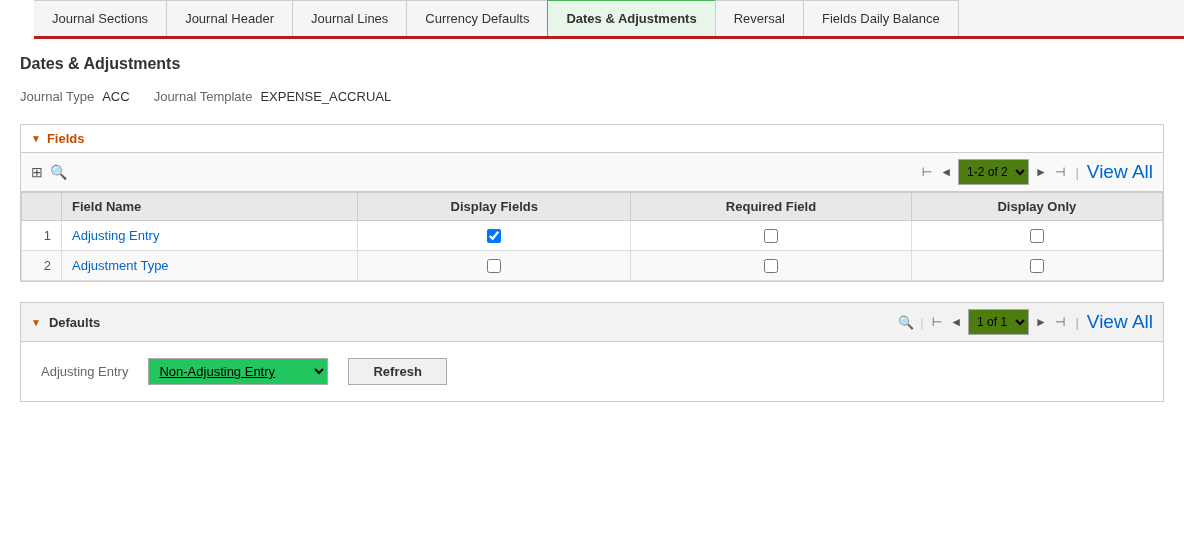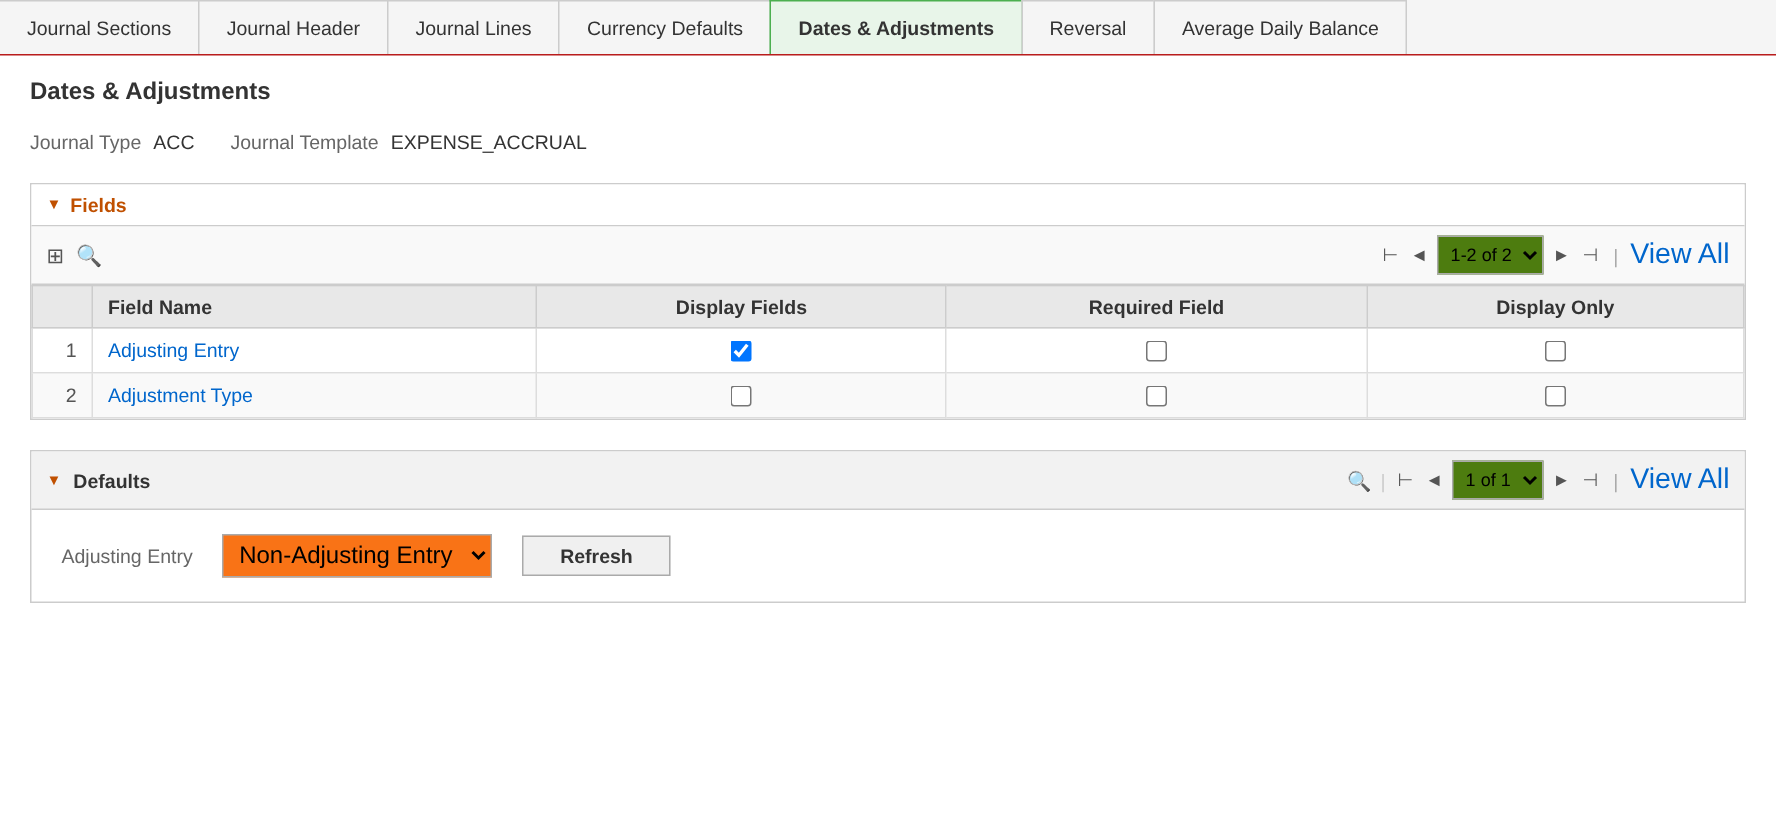--- a/index.html
+++ b/index.html
@@ -6,22 +6,23 @@
     body {
       font-family: Arial, sans-serif;
       font-size: 13px;
       background: #fff;
       color: #333;
     }
 
     
     .tabs {
       display: flex;
-      border-bottom: 1px solid #b91c1c;
+      border-bottom: 3px solid #b91c1c;
       background: #f5f5f5;
+      margin-left: 34px;
     }
     .tab {
       padding: 10px 18px;
       border: 1px solid #ccc;
       border-bottom: none;
       cursor: pointer;
       background: #f5f5f5;
       white-space: nowrap;
       font-size: 13px;
       color: #333;
@@ -208,23 +209,24 @@
       gap: 20px;
     }
     .defaults-label {
       color: #666;
       font-size: 13px;
       white-space: nowrap;
     }
     .defaults-select {
       border: 1px solid #aaa;
       padding: 4px 6px;
-      font-size: 16px;
+      font-size: 13px;
       min-width: 180px;
-      background: #f97316;
+      background: #22c55e;
+      text-decoration: underline;
     }
     .refresh-btn {
       padding: 5px 24px;
       background: #f0f0f0;
       border: 1px solid #aaa;
       cursor: pointer;
       font-size: 13px;
       font-weight: bold;
       color: #333;
     }
@@ -237,21 +239,21 @@
 </head>
 <body>
 
 <div class="tabs">
   <div class="tab">Journal Sections</div>
   <div class="tab">Journal Header</div>
   <div class="tab">Journal Lines</div>
   <div class="tab">Currency Defaults</div>
   <div class="tab active-green">Dates &amp; Adjustments</div>
   <div class="tab">Reversal</div>
-  <div class="tab">Average Daily Balance</div>
+  <div class="tab">Fields Daily Balance</div>
 </div>
 
 <div class="content">
 
   <div class="page-title">Dates &amp; Adjustments</div>
 
   <div class="info-row">
     <div class="info-item">
       <span>Journal Type</span>
       <span class="value">ACC</span>

